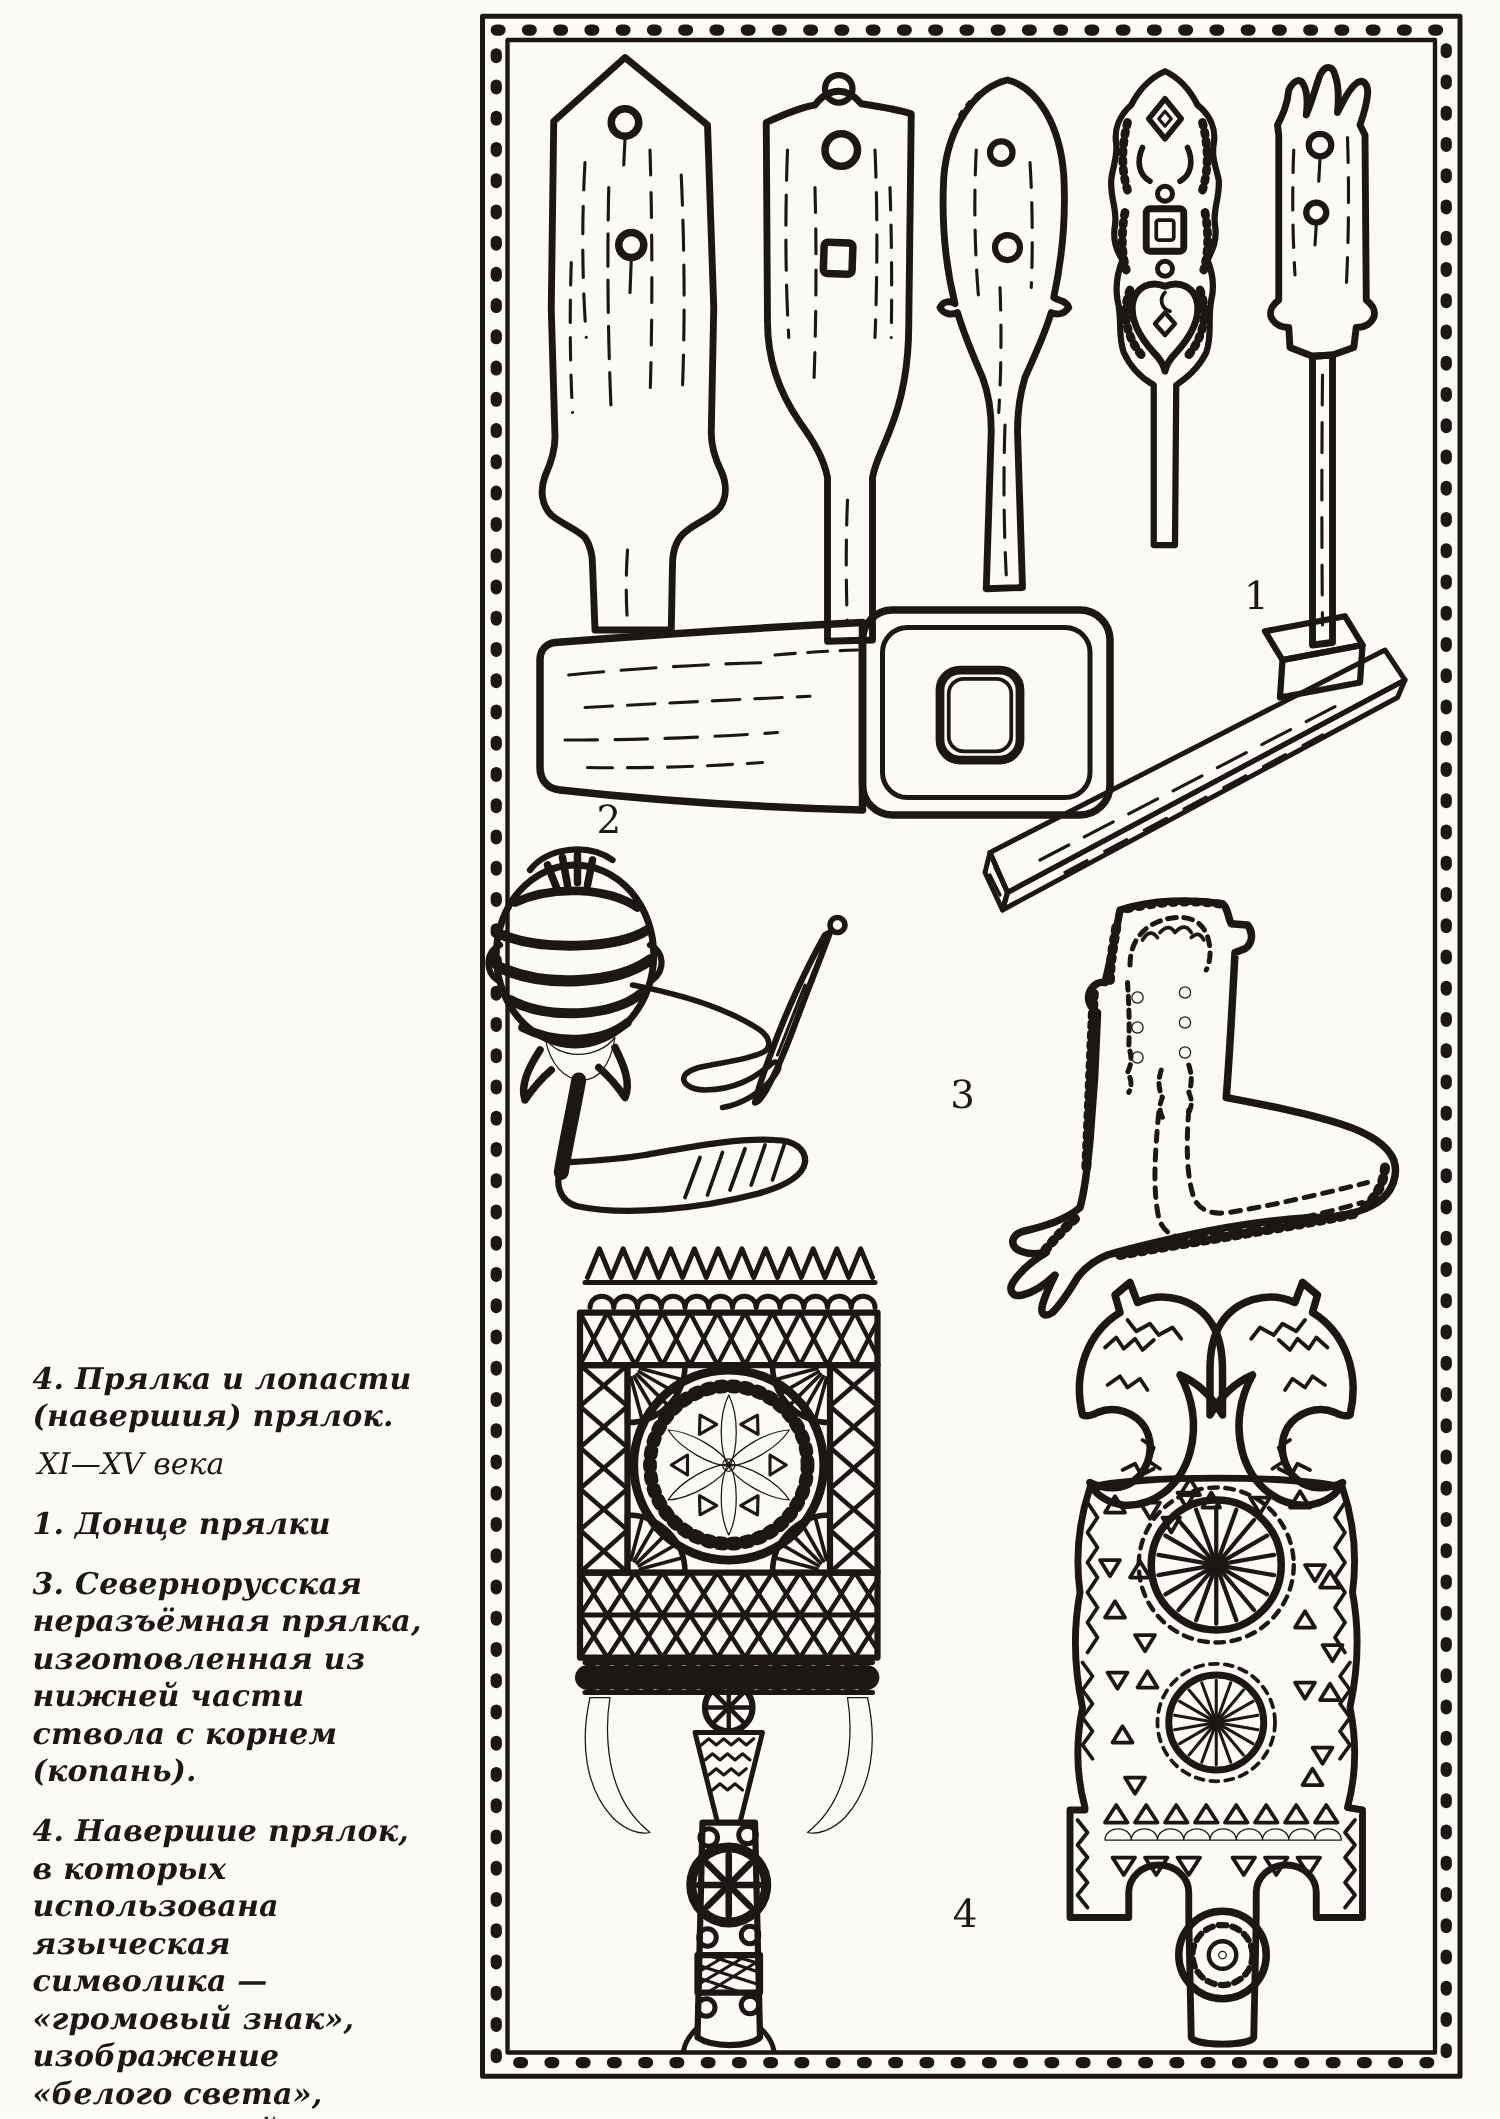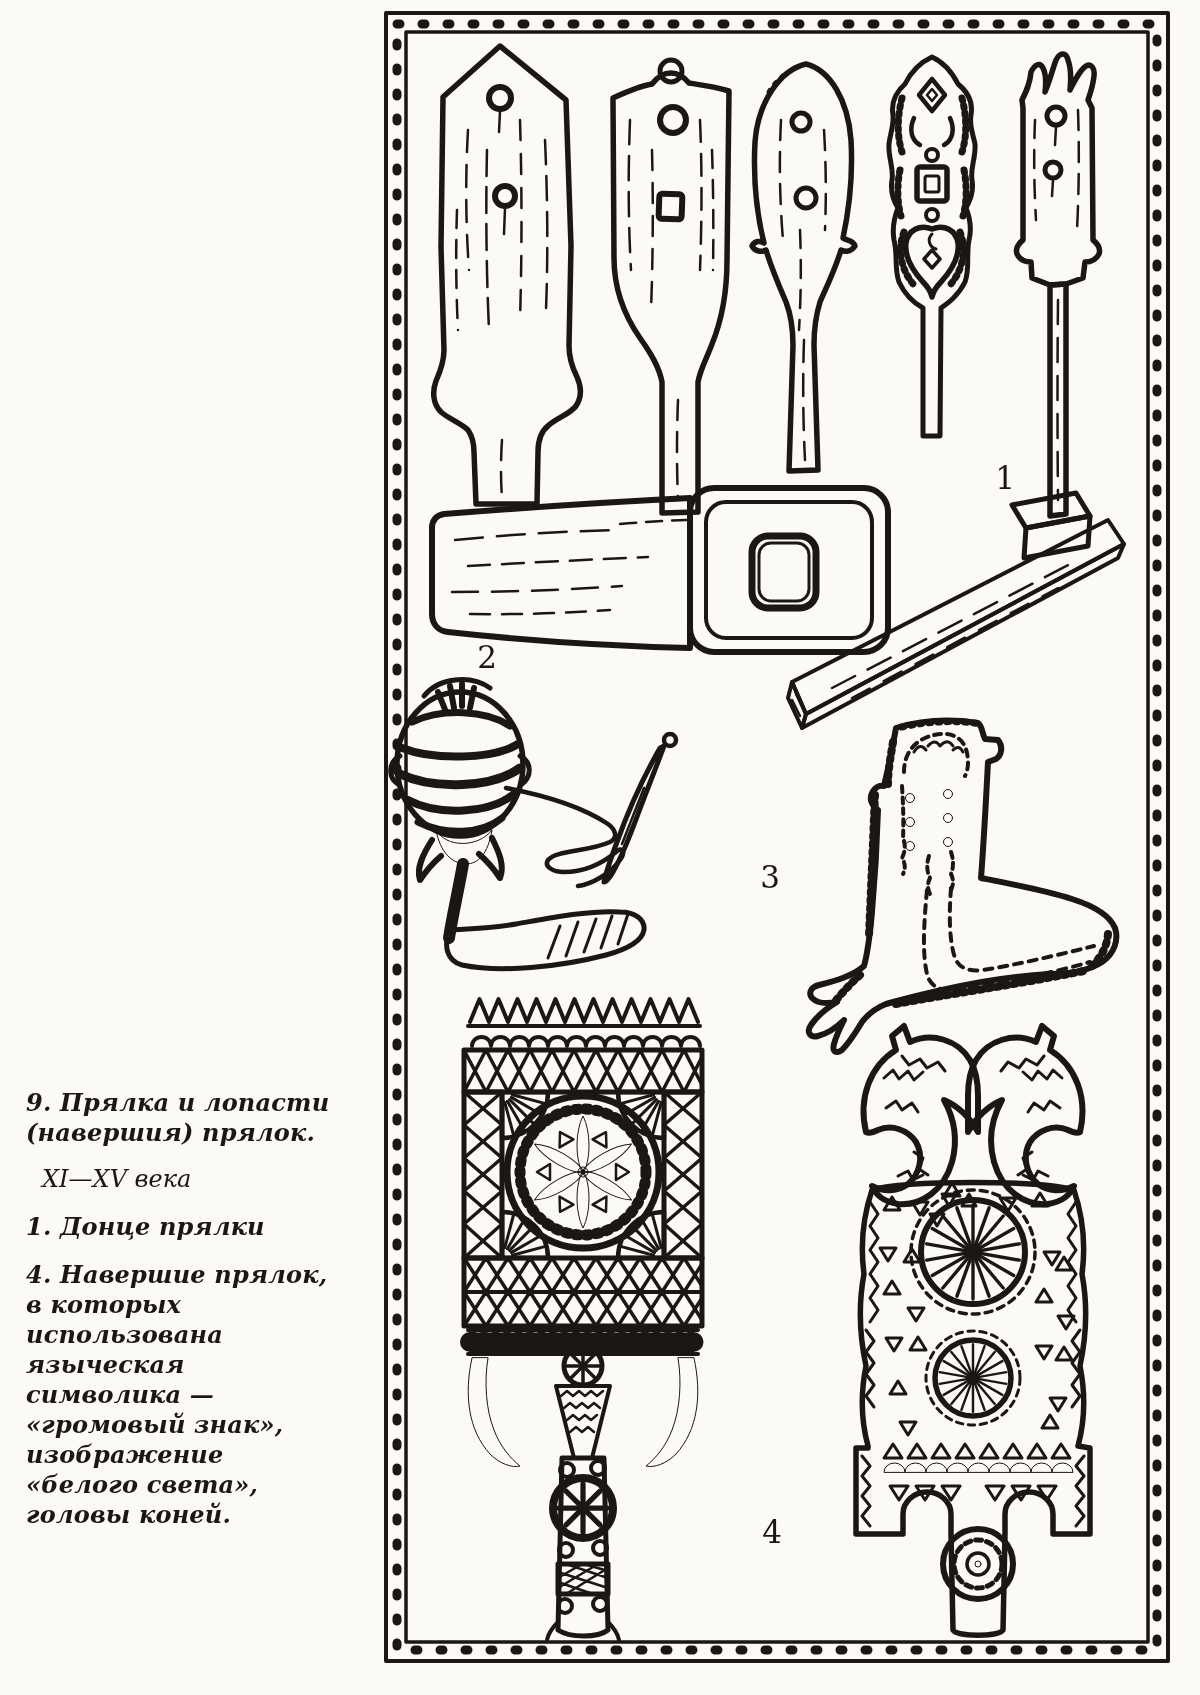--- a/index.html
+++ b/index.html
@@ -17,21 +17,21 @@
   .bt{stroke-linecap:butt;}
   .caption{
     position:absolute; left:26px; top:1088px; width:318px;
   }
   .cap-item{
     margin:0 0 8px 0;
     font:italic 700 24px/30px "DejaVu Serif", serif;
     letter-spacing:.2px;
   }
   .cap-date{
-    margin:16px;
+    margin:4px;
     font:italic 400 24px/30px "DejaVu Serif", serif;
   }
   .entry{margin:0 0 18px 0;}
   .cap-date:empty{display:none;}
   .fig-num{
     position:absolute; transform:translate(-50%,-50%);
     font:400 31px/31px "DejaVu Serif", serif; color:#1b1712;
   }
 </style>
 </head>
@@ -430,28 +430,29 @@
     </g>
   </svg>
 
   <span class="fig-num" style="left:1005px; top:478px;">1</span>
   <span class="fig-num" style="left:487px;  top:657px;">2</span>
   <span class="fig-num" style="left:770px;  top:877px;">3</span>
   <span class="fig-num" style="left:772px;  top:1532px;">4</span>
 
   <section class="caption">
     <div class="entry">
-      <p class="cap-item">9. Прялка и лопасти (навершия) прялок.</p>
+      <p class="cap-item">4. Прялка и лопасти (навершия) прялок.</p>
       <p class="cap-date">XI—XV века</p>
     </div>
     <div class="entry">
       <p class="cap-item">1. Донце прялки</p>
 
     </div>
     <div class="entry">
+      <p class="cap-item">3. Севернорусская неразъёмная прялка, изготовленная из нижней части ствола с корнем (копань).</p>
     </div>
     <div class="entry">
       <p class="cap-item">4. Навершие прялок, в которых использована языческая символика — «громовый знак», изображение «белого света», головы коней.</p>
 
     </div>
   </section>
 
 </div>
 
 </body></html>

